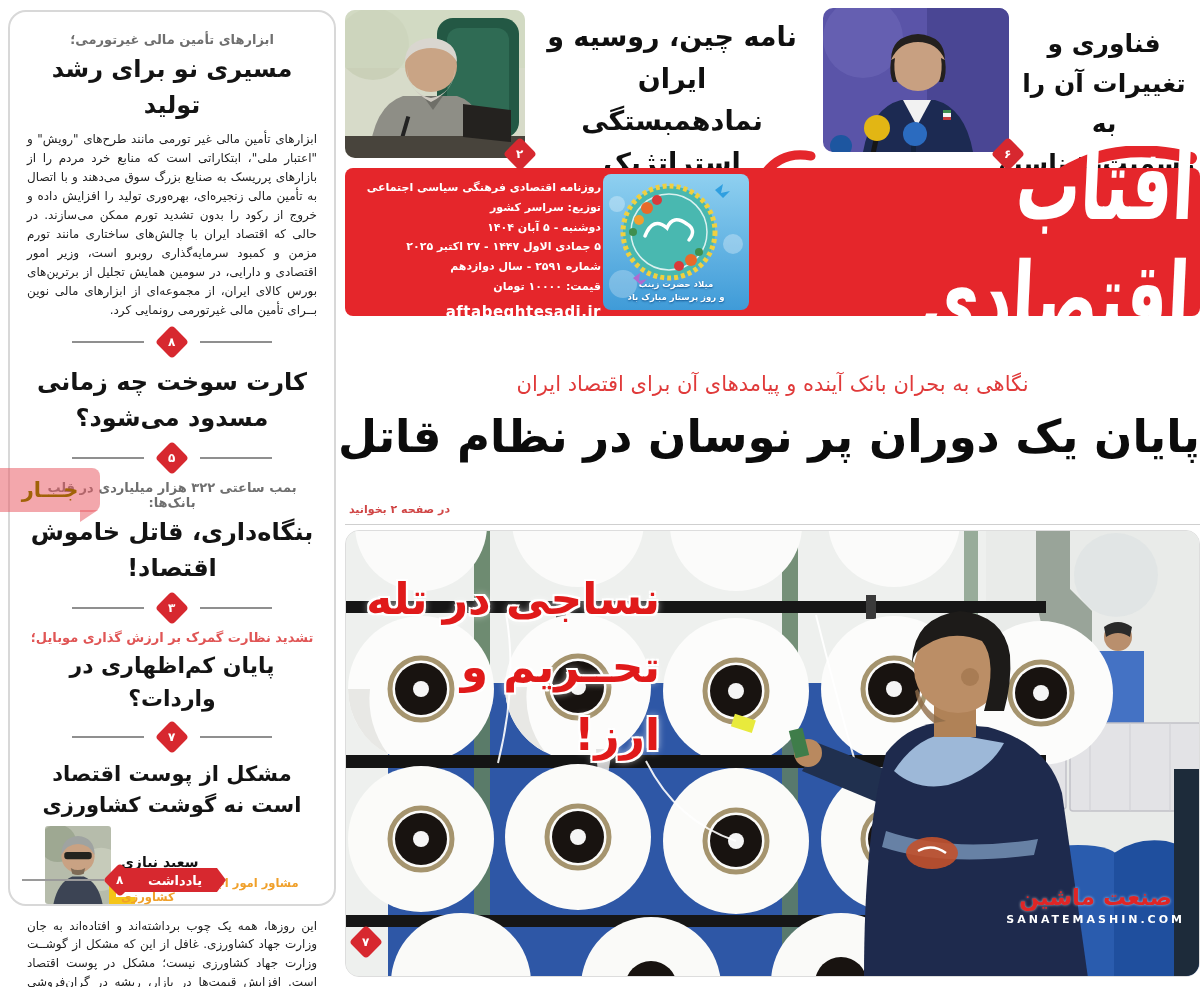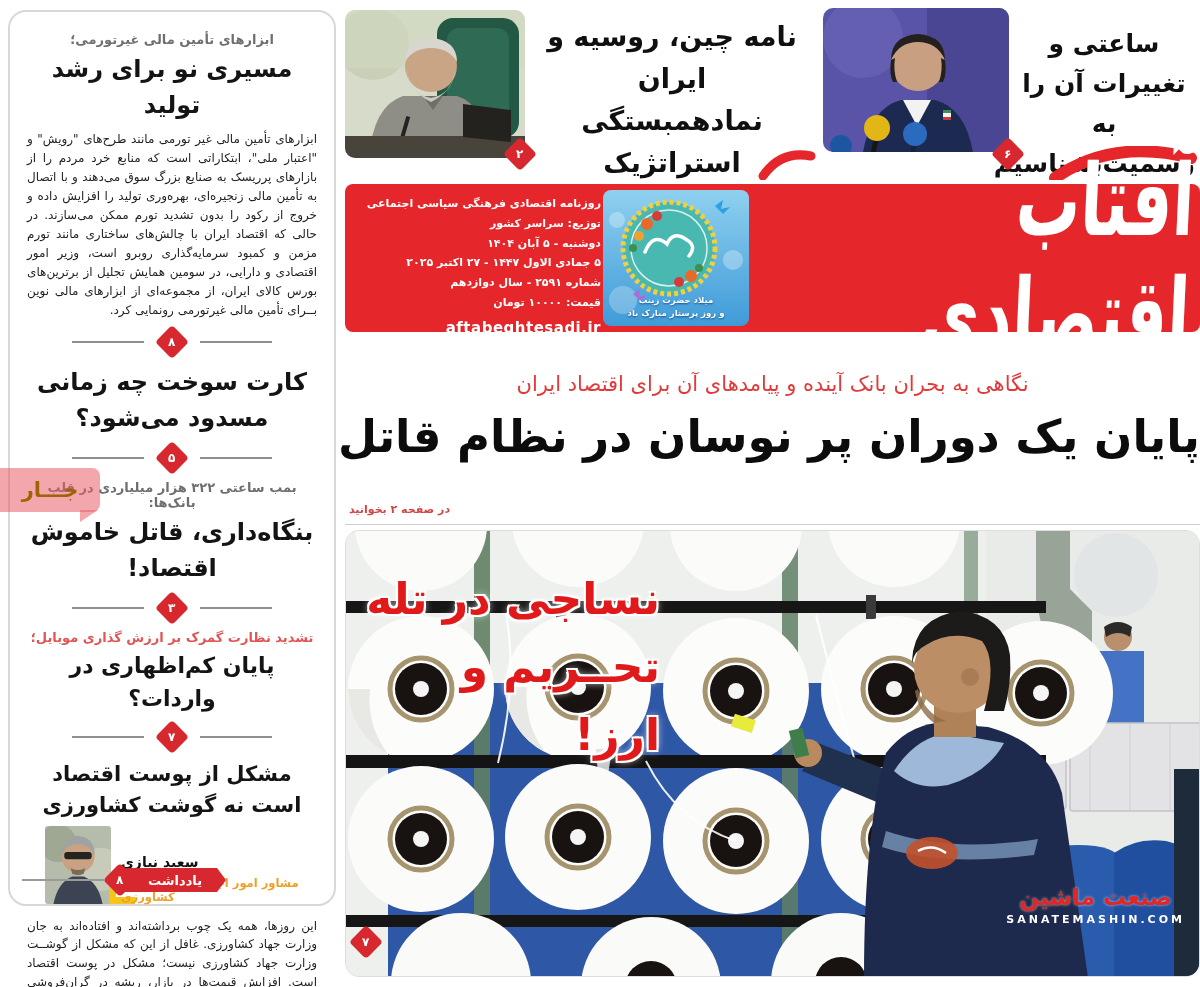--- a/index.html
+++ b/index.html
@@ -46,21 +46,21 @@
   
   .photo-frame { position:absolute; border-radius:10px; overflow:hidden; }
   .photo-parliament { left:345px; top:10px; width:180px; height:148px; }
   .photo-press { left:823px; top:8px; width:186px; height:144px; }
   .dia-abs { position:absolute; z-index:4; }
   .hl-top { position:absolute; direction:rtl; text-align:center; color:#101010; font-weight:900; }
   .hl-mid { left:532px; top:16px; width:280px; font-size:27px; line-height:1.55; }
   .hl-right { left:1013px; top:24px; width:182px; font-size:25px; line-height:1.6; }
 
   
-  .masthead { position:absolute; left:345px; top:184px; width:855px; height:148px;
+  .masthead { position:absolute; left:345px; top:168px; width:855px; height:148px;
               background:#e5262b; border-radius:8px; }
   .mast-info { position:absolute; left:10px; top:10px; width:246px; direction:rtl; text-align:right;
                color:#fff; font-size:11px; line-height:1.8; font-weight:bold; }
   .mast-url { font-size:15px; letter-spacing:0.5px; margin-top:2px; direction:ltr; text-align:right; }
   .mast-card { position:absolute; left:258px; top:6px; width:146px; height:136px; border-radius:8px; overflow:hidden; }
   .card-caption { position:absolute; left:258px; top:110px; width:146px; text-align:center; direction:rtl;
                   color:#fff; font-size:8.5px; font-weight:bold; line-height:1.5; text-shadow:0 1px 2px rgba(0,60,120,.8); }
   .mast-logo { position:absolute; left:404px; right:8px; top:0; height:148px;
                display:flex; align-items:center; justify-content:center;
                color:#fff; font-size:64px; font-weight:bold; direction:rtl;
@@ -214,21 +214,21 @@
       <circle cx="54" cy="120" r="13" fill="#e2b614"></circle>
       <rect x="88" y="128" width="5" height="18" fill="#14233f"></rect>
       <circle cx="92" cy="126" r="12" fill="#2b6bbf"></circle>
       <circle cx="18" cy="138" r="11" fill="#1d56a0"></circle>
     </svg>
   </div>
   <span class="dia dia-abs" style="left:996px; top:142px;">
     <span>۶</span>
   </span>
   <div class="hl-top hl-right">
-    <div>ساعتی و</div>
+    <div>فناوری و</div>
     <div>تغییرات آن را به</div>
     <div>رسمیت‌بشناسیم</div>
   </div>
 
   <svg class="logo-flourish" viewBox="0 0 445 34">
     <path d="M8,30 Q26,4 56,10" stroke="#e5262b" stroke-width="9" fill="none" stroke-linecap="round"></path>
     <path d="M300,32 Q358,-8 436,12" stroke="#e5262b" stroke-width="12" fill="none" stroke-linecap="round"></path>
   </svg>
 
   <div class="masthead">

